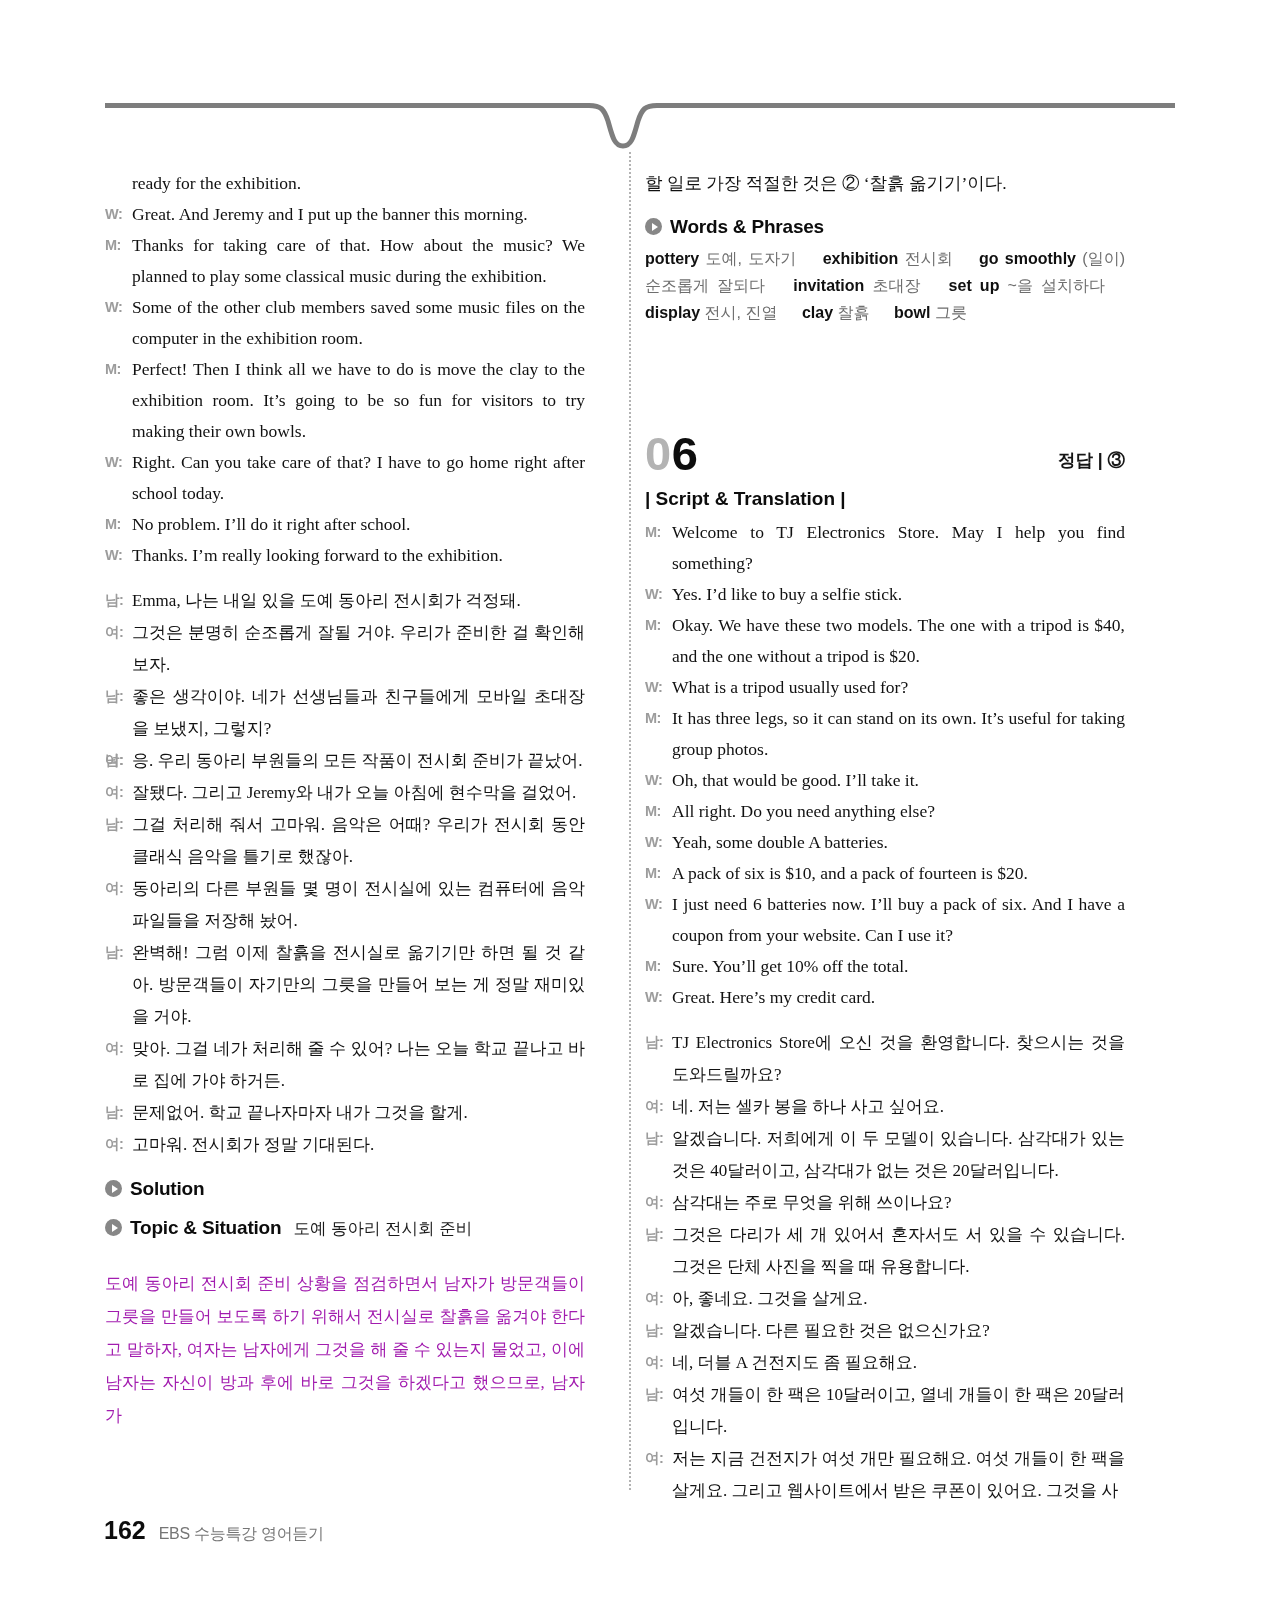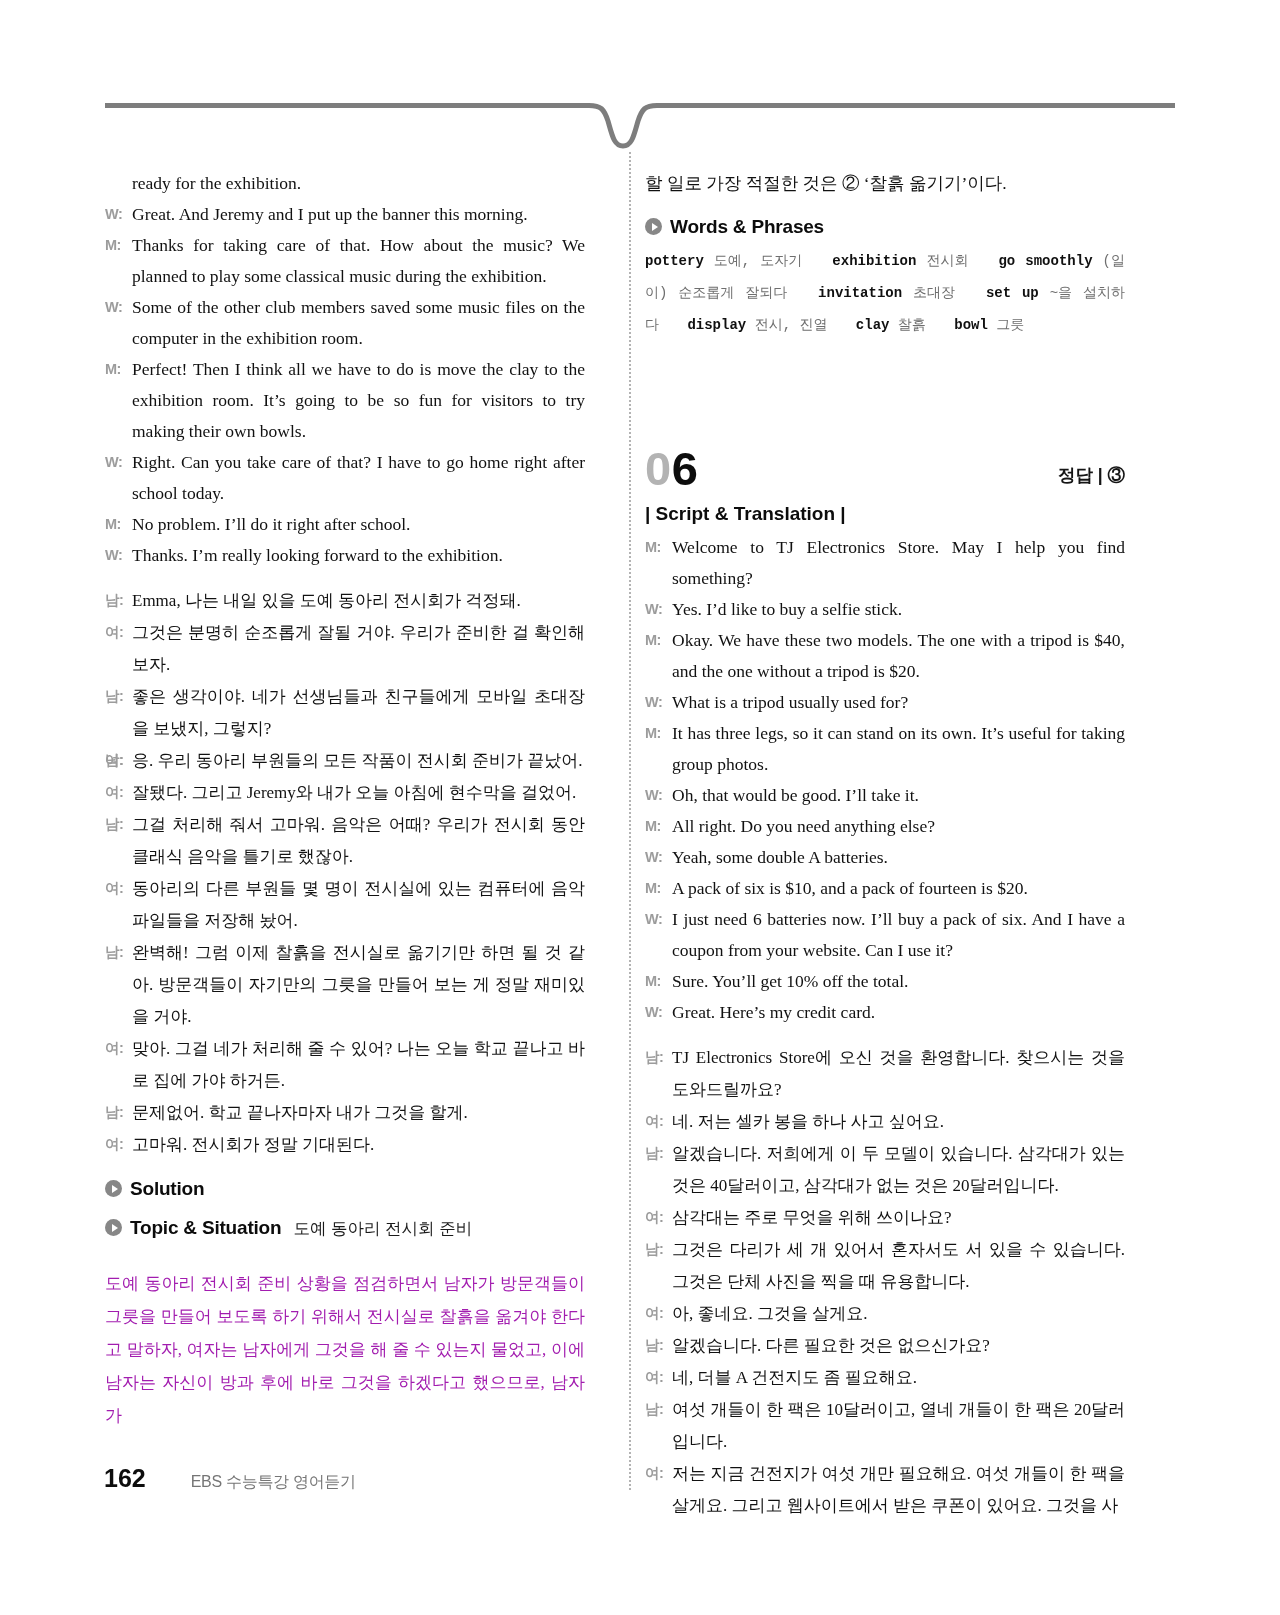--- a/index.html
+++ b/index.html
@@ -59,22 +59,22 @@
   .sec-value { font-size: 16.5px; margin-left: 12px; color: #1a1a1a; }
 
   .solution-text {
     margin-top: 27px; font-size: 17px; line-height: 33px;
     text-align: justify; color: #a21caf;
   }
 
   
   .wp-entries {
     margin-top: 7px;
-    font-family: Liberation Mono, monospace;
-    font-size: 14px; line-height: 32px; text-align: justify;
+    font-family: Liberation Sans, sans-serif;
+    font-size: 16px; line-height: 27px; text-align: justify;
   }
   .wp-entry { margin-right: 20px; }
   .wp-term { font-weight: bold; color: #101010; }
   .wp-meaning { color: #6e6e6e; }
 
   
   .q-header { margin-top: 104px; display: flex; justify-content: space-between; align-items: flex-end; gap: 20px; }
   .q-num { font-family: "Liberation Sans", sans-serif; font-size: 47px; font-weight: bold; line-height: 1; letter-spacing: 0.5px; }
   .q-num-gray  { color: #b3b3b3; }
   .q-num-black { color: #0d0d0d; }
@@ -83,26 +83,26 @@
     font-size: 17.5px; font-weight: bold; color: #151515; padding-bottom: 5px;
   }
   .script-header {
     margin-top: 11px; font-family: "Liberation Sans", sans-serif;
     font-size: 19px; font-weight: bold; color: #0c0c0c;
   }
   .en-block { margin-top: 7px; }
 
   
   .footer {
-    position: absolute; left: 104px; top: 1464px;
+    position: absolute; left: 104px; top: 1516px;
     display: flex; align-items: baseline; gap: 13px;
     font-family: "Liberation Sans", sans-serif;
   }
   .page-num { font-size: 25px; font-weight: bold; color: #0d0d0d; }
-  .book-title { font-size: 16px; color: #757575; letter-spacing: -0.3px; margin-left: 32px; }
+  .book-title { font-size: 16px; color: #757575; letter-spacing: -0.3px; }
 </style>
 </head>
 <body>
 
 <div class="page">
 
   <svg class="top-rule" width="1070" height="52" viewBox="0 0 1070 52">
     <path d="M 0 3.5 L 484 3.5 C 496 3.5 499 7 503 19 C 507 33 509 44 518 44 C 527 44 529 33 533 19 C 537 7 540 3.5 552 3.5 L 1070 3.5" fill="none" stroke="#7d7d7d" stroke-width="5"></path>
   </svg>
 

